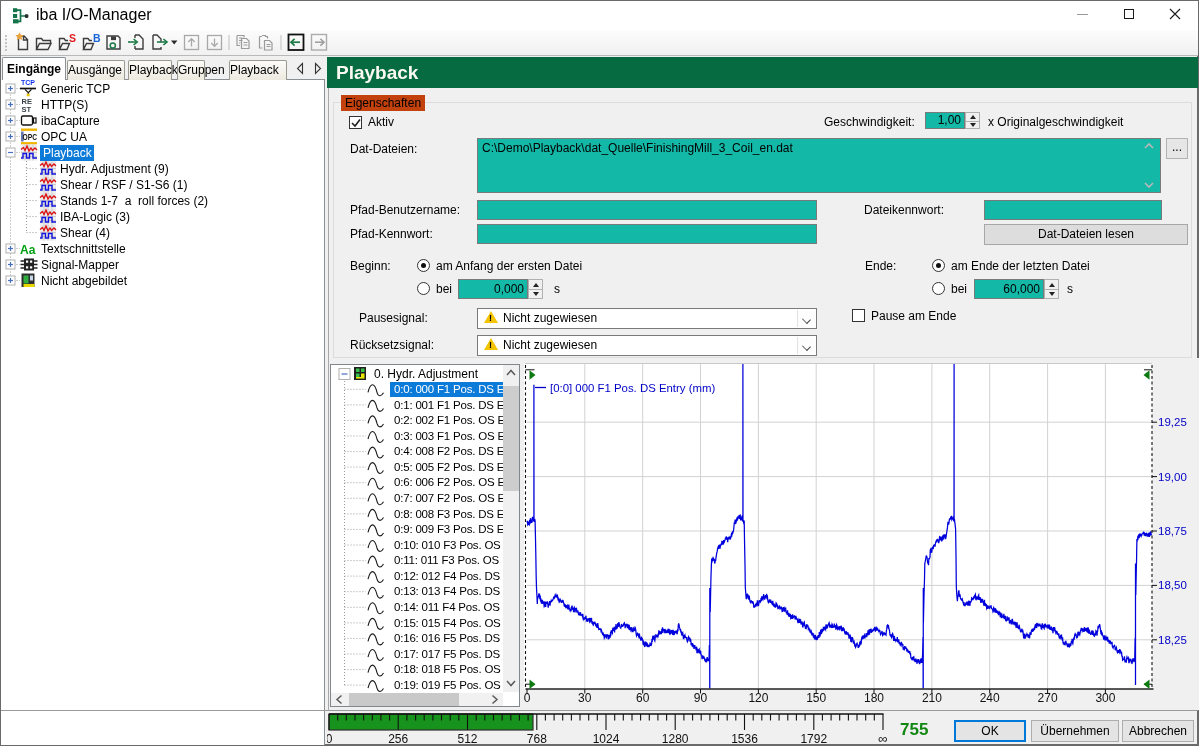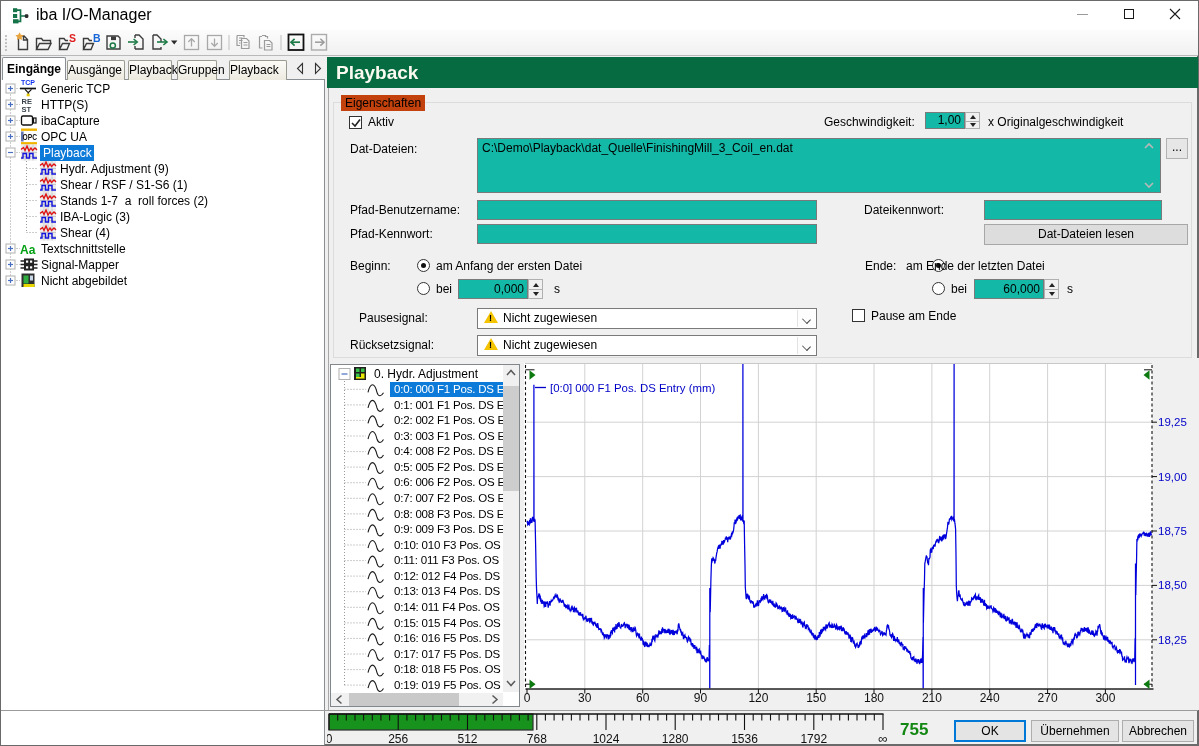--- a/index.html
+++ b/index.html
@@ -96,21 +96,21 @@
       <path d="M315 12.2 h8"></path>
       <path d="M320.4 8.8 l3.6 3.4 -3.6 3.4"></path>
     </g>
 </svg>
 
 <div class="ab" style="left:1px;top:56px;width:324px;height:689px;background:#fff;border-right:1px solid #8a8f94"></div>
 <div class="ab" style="left:1px;top:56px;width:324px;height:24px;background:#f0f0f0"></div>
 <div class="ab" style="left:66px;top:79px;width:259px;height:1px;background:#8a8f94"></div>
 <div class="tab" style="left:67px;width:58px">Ausgänge</div>
 <div class="tab" style="left:128px;width:44px">Playback</div>
-<div class="tab" style="left:177px;width:40px">Gruppen</div>
+<div class="tab" style="left:177px;width:28px">Gruppen</div>
 <div class="tab" style="left:229px;width:58px">Playback</div>
 <div class="ab" style="left:2px;top:57px;width:64px;height:23px;background:#fff;border:1px solid #8a8f94;border-bottom:none;border-radius:2px 2px 0 0;text-align:center;font-weight:bold;font-size:12px;line-height:22px">Eingänge</div>
 <svg class="ab" style="left:294px;top:62px" width="30" height="13" viewBox="0 0 30 13">
  <path d="M8.5 1.5 L3.5 6.5 L8.5 11.5 Z" fill="none" stroke="#333" stroke-width="1.1"></path>
  <path d="M21.5 1.5 L26.5 6.5 L21.5 11.5 Z" fill="none" stroke="#333" stroke-width="1.1"></path>
 </svg>
 <svg class="ab" style="left:0;top:80px" width="326" height="212" viewBox="0 0 326 212">
     <g stroke="#9a9a9a" stroke-width="1" stroke-dasharray="1 2" fill="none">
       <path d="M10.5 8.5 V200.5"></path>
       <path d="M10.5 8.5 H20"></path>
@@ -284,21 +284,21 @@
     <div>
       <span class="tri-d"></span>
     </div>
   </div>
 <div class="lb" style="left:554px;top:281px">s</div>
 
 <div class="lb" style="left:865px;top:258px">Ende:</div>
 <div class="rad" style="left:932px;top:259px">
     <span class="raddot"></span>
   </div>
-<div class="lb" style="left:906px;top:258px">am Ende der letzten Datei</div>
+<div class="lb" style="left:951px;top:258px">am Ende der letzten Datei</div>
 <div class="rad" style="left:932px;top:282px"></div>
 <div class="lb" style="left:951px;top:281px">bei</div>
 <div class="inp" style="left:974px;top:279px;width:70px;height:20px;text-align:right;line-height:18px;padding-right:3px">60,000</div>
 <div class="spin" style="left:1044px;top:279px;height:20px">
     <div>
       <span class="tri-u"></span>
     </div>
     <div>
       <span class="tri-d"></span>
     </div>

